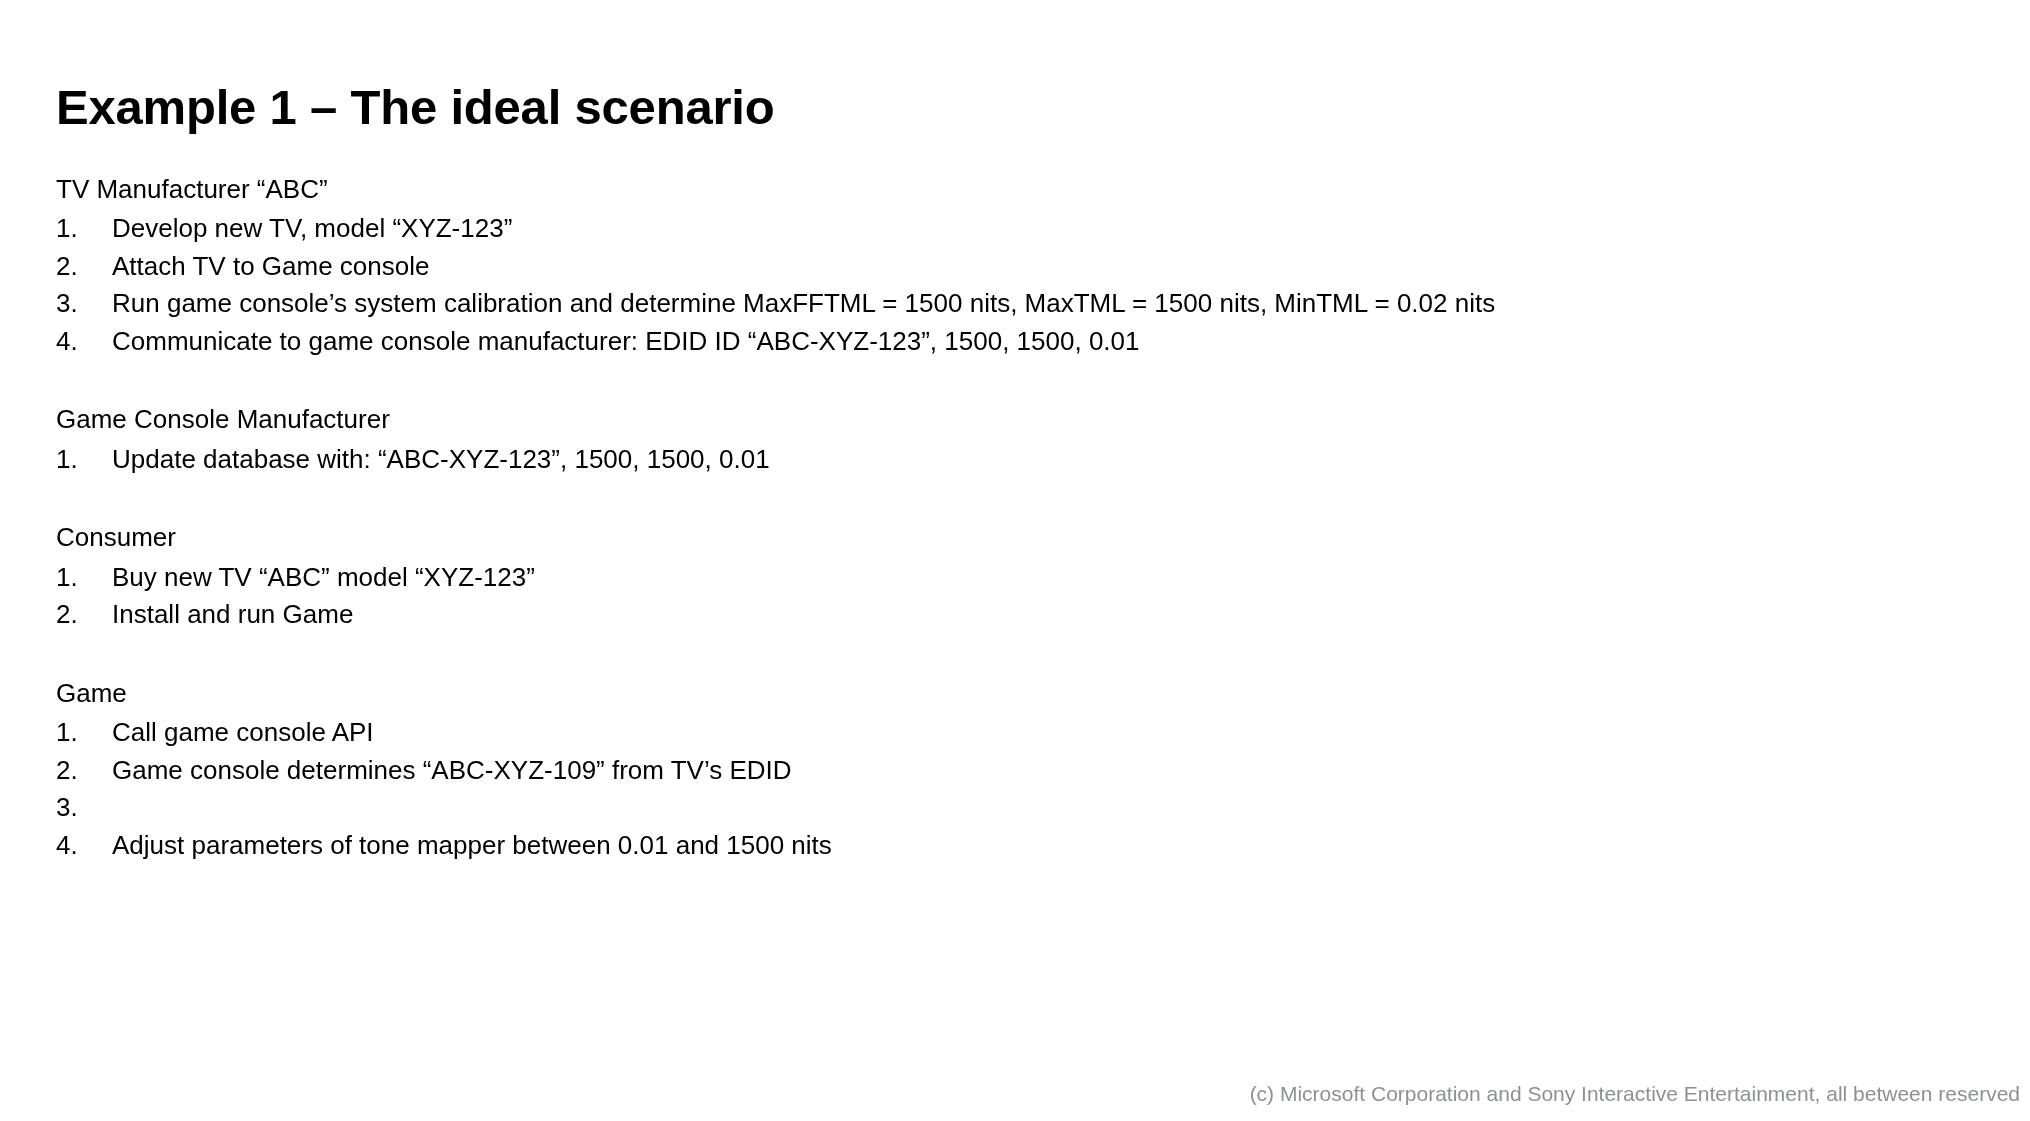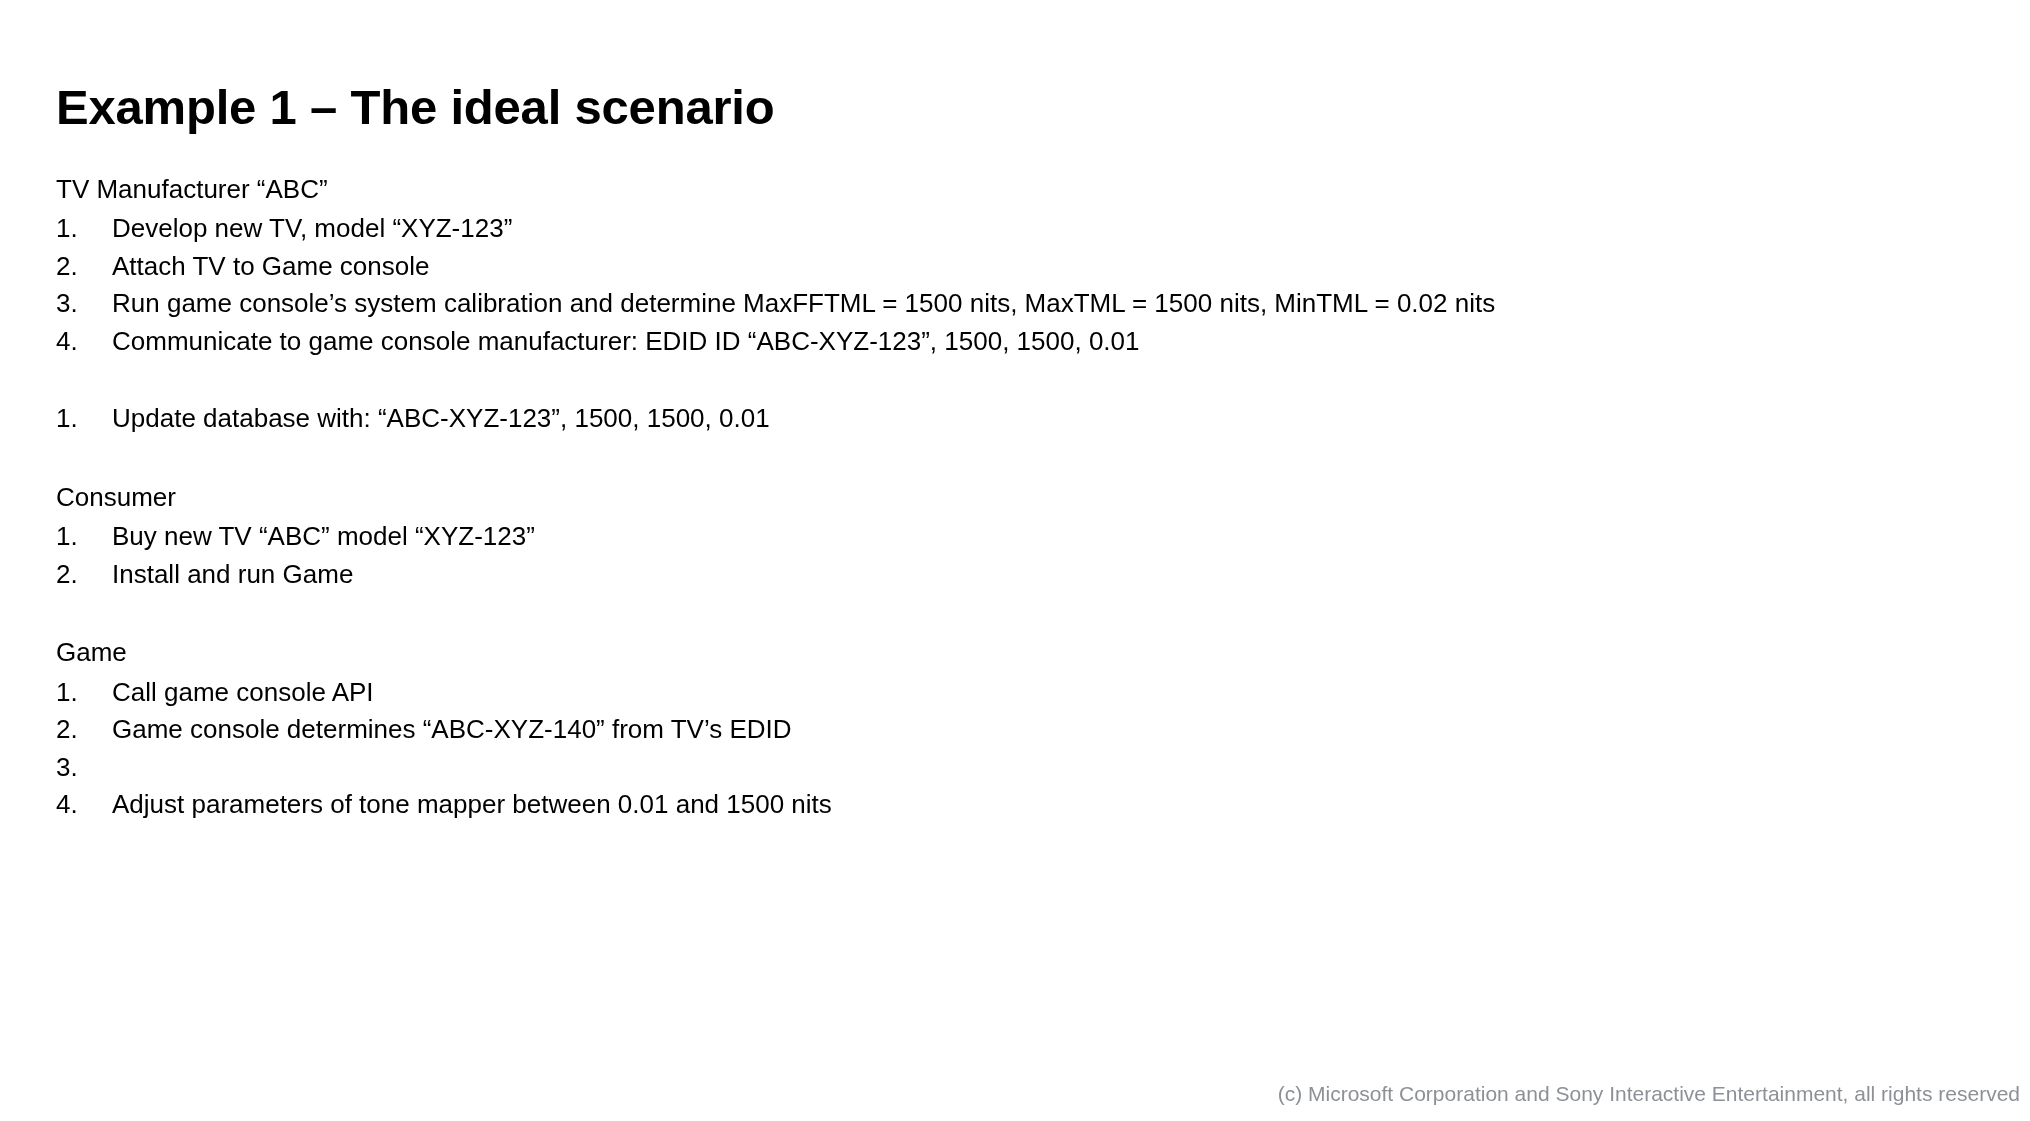--- a/index.html
+++ b/index.html
@@ -119,20 +119,21 @@
             <span class="num-marker">3.</span>
             <span class="num-text">Run game console’s system calibration and determine MaxFFTML = 1500 nits, MaxTML = 1500 nits, MinTML = 0.02 nits</span>
           </li>
           <li class="num-item">
             <span class="num-marker">4.</span>
             <span class="num-text">Communicate to game console manufacturer: EDID ID “ABC-XYZ-123”, 1500, 1500, 0.01</span>
           </li>
         </ul>
       </div>
       <div class="section">
+        <div class="section-heading">Game Console Manufacturer</div>
         <ul class="num-list">
           <li class="num-item">
             <span class="num-marker">1.</span>
             <span class="num-text">Update database with: “ABC-XYZ-123”, 1500, 1500, 0.01</span>
           </li>
         </ul>
       </div>
       <div class="section">
         <div class="section-heading">Consumer</div>
         <ul class="num-list">
@@ -148,28 +149,28 @@
       </div>
       <div class="section">
         <div class="section-heading">Game</div>
         <ul class="num-list">
           <li class="num-item">
             <span class="num-marker">1.</span>
             <span class="num-text">Call game console API</span>
           </li>
           <li class="num-item">
             <span class="num-marker">2.</span>
-            <span class="num-text">Game console determines “ABC-XYZ-140” from TV’s EDID</span>
+            <span class="num-text">Game console determines “ABC-XYZ-109” from TV’s EDID</span>
           </li>
           <li class="num-item">
             <span class="num-marker">3.</span>
           </li>
           <li class="num-item">
             <span class="num-marker">4.</span>
             <span class="num-text">Adjust parameters of tone mapper between 0.01 and 1500 nits</span>
           </li>
         </ul>
       </div>
     </div>
 
-  <div class="footer-note">(c) Microsoft Corporation and Sony Interactive Entertainment, all rights reserved</div>
+  <div class="footer-note">(c) Microsoft Corporation and Sony Interactive Entertainment, all between reserved</div>
 
 </div>
 
 </body></html>

